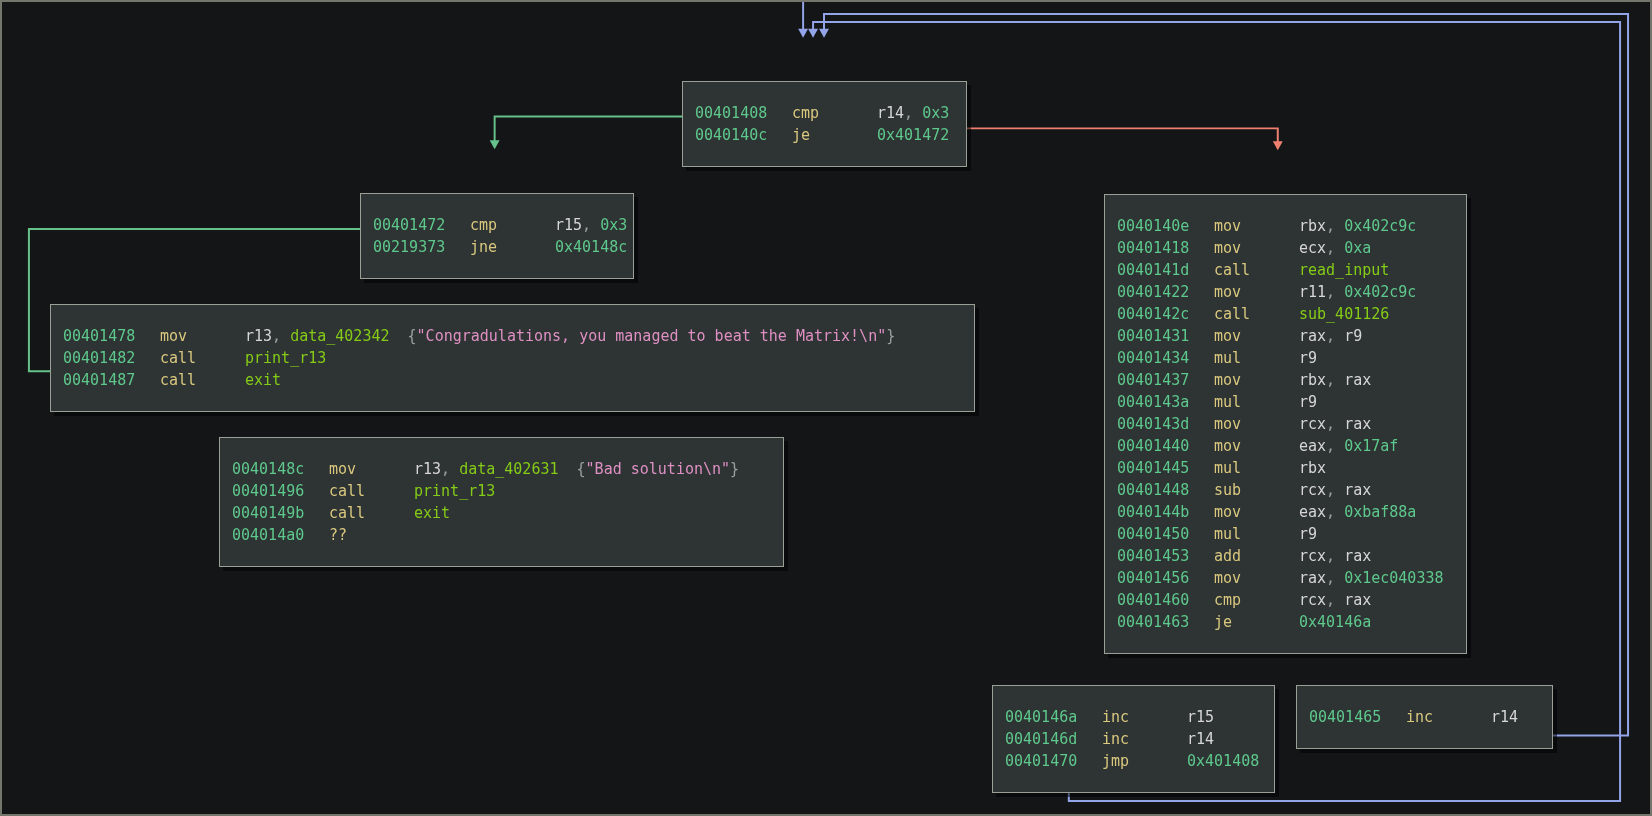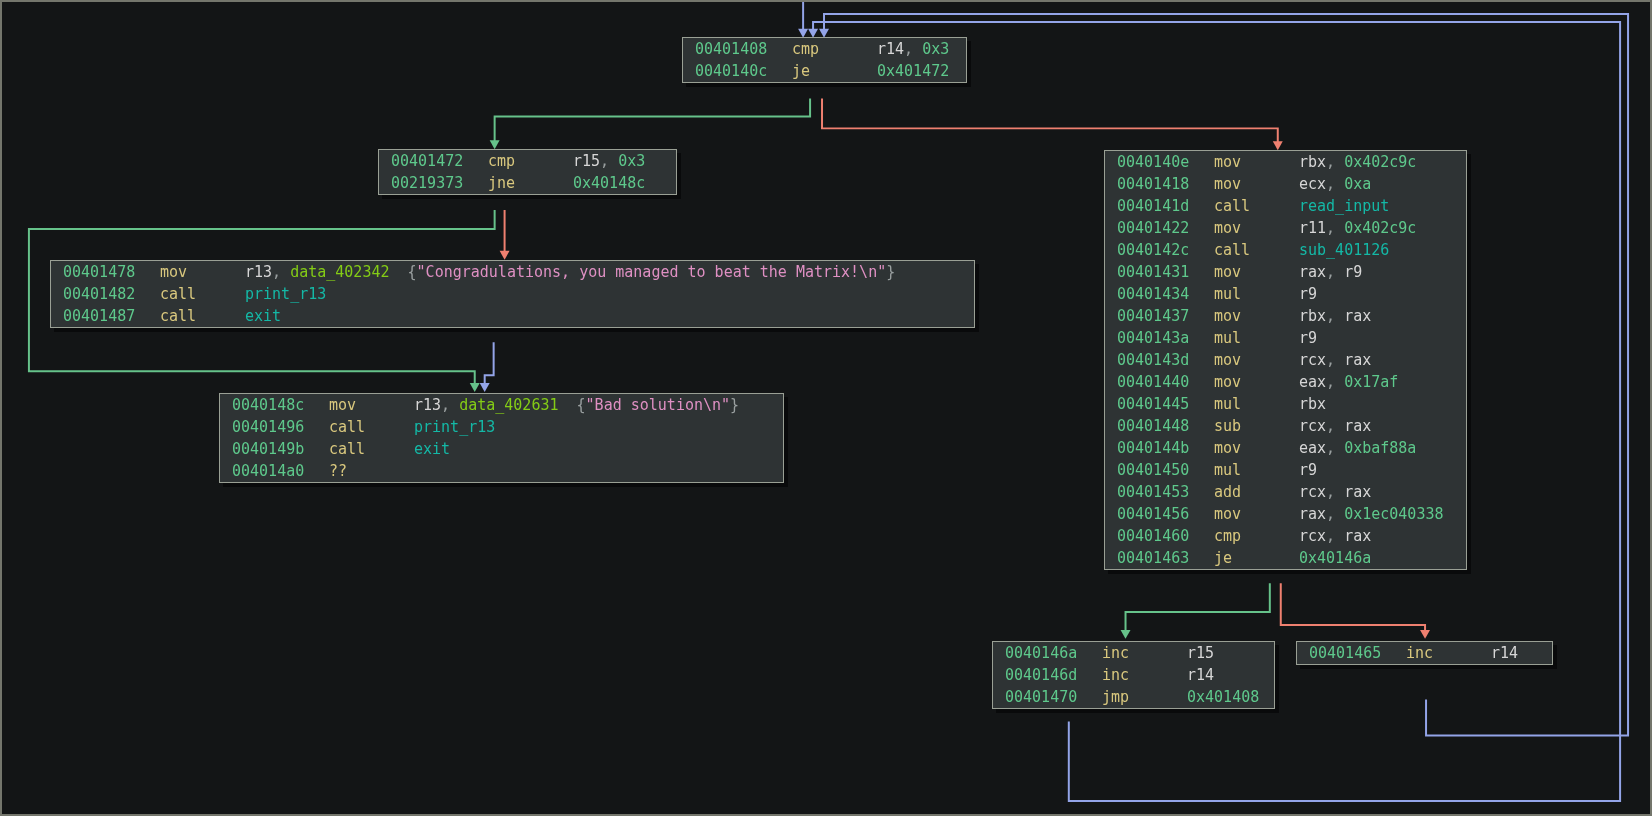--- a/index.html
+++ b/index.html
@@ -7,29 +7,29 @@
     position:relative;width:1652px;height:816px;box-sizing:border-box;
     background:#131516;border:2px solid #74766c;overflow:hidden;
     font-family:"DejaVu Sans Mono", monospace;
   }
   .edge-layer{position:absolute;left:0;top:0;width:100%;height:100%;}
   .blocks-layer{position:absolute;left:0;top:0;width:100%;height:100%;}
   .block{
     position:absolute;box-sizing:border-box;
     background:#2e3334;border:1px solid #9aa095;
     box-shadow:4px 4px 0 rgba(0,0,0,0.5);
-    padding:0 12px;font-size:15px;line-height:22px;white-space:pre;
+    padding:20px 12px;font-size:15px;line-height:22px;white-space:pre;margin-top:44px;
   }
   .row{height:22px;}
   .addr{display:inline-block;width:97px;color:#5ec98c;}
   .mn{display:inline-block;width:85px;color:#d9c87e;}
   .t-reg{color:#d6d6d6;}
   .t-num{color:#5ec98c;}
   .t-data{color:#84cc16;}
-  .t-fn{color:#14b8a6;}
+  .t-fn{color:#84cc16;}
   .t-str{color:#df90c3;}
   .t-pun{color:#9aa0a0;}
 </style>
 </head>
 <body>
 
 <div class="canvas">
   <svg class="edge-layer" width="1652" height="816" viewBox="0 0 1652 816" id="edge-svg">
       <g>
         <polyline points="803,0 803,33" fill="none" stroke="#93a4e8" stroke-width="2"></polyline>
@@ -67,20 +67,20 @@
         <polyline points="1272,584 1272,613 1127,613 1127,637" fill="none" stroke="#66c28a" stroke-width="2"></polyline>
         <polygon points="1122,631 1132,631 1127,640" fill="#66c28a"></polygon>
       </g>
       <g>
         <polyline points="1283,584 1283,626 1428,626 1428,637" fill="none" stroke="#ef8070" stroke-width="2"></polyline>
         <polygon points="1423,631 1433,631 1428,640" fill="#ef8070"></polygon>
       </g>
     </svg>
   <div class="blocks-layer" id="blocks-root">
       <div class="block" style="left: 680px; top: 35px; width: 285px;"><div class="row"><span class="addr">00401408</span><span class="mn">cmp</span><span class="t-reg">r14</span><span class="t-pun">, </span><span class="t-num">0x3</span></div><div class="row"><span class="addr">0040140c</span><span class="mn">je</span><span class="t-num">0x401472</span></div></div>
-      <div class="block" style="left: 376px; top: 147px; width: 299px;"><div class="row"><span class="addr">00401472</span><span class="mn">cmp</span><span class="t-reg">r15</span><span class="t-pun">, </span><span class="t-num">0x3</span></div><div class="row"><span class="addr">00219373</span><span class="mn">jne</span><span class="t-num">0x40148c</span></div></div>
+      <div class="block" style="left: 358px; top: 147px; width: 274px;"><div class="row"><span class="addr">00401472</span><span class="mn">cmp</span><span class="t-reg">r15</span><span class="t-pun">, </span><span class="t-num">0x3</span></div><div class="row"><span class="addr">00219373</span><span class="mn">jne</span><span class="t-num">0x40148c</span></div></div>
       <div class="block" style="left: 48px; top: 258px; width: 925px;"><div class="row"><span class="addr">00401478</span><span class="mn">mov</span><span class="t-reg">r13</span><span class="t-pun">, </span><span class="t-data">data_402342</span><span class="t-pun">  {</span><span class="t-str">"Congradulations, you managed to beat the Matrix!\n"</span><span class="t-pun">}</span></div><div class="row"><span class="addr">00401482</span><span class="mn">call</span><span class="t-fn">print_r13</span></div><div class="row"><span class="addr">00401487</span><span class="mn">call</span><span class="t-fn">exit</span></div></div>
       <div class="block" style="left: 217px; top: 391px; width: 565px;"><div class="row"><span class="addr">0040148c</span><span class="mn">mov</span><span class="t-reg">r13</span><span class="t-pun">, </span><span class="t-data">data_402631</span><span class="t-pun">  {</span><span class="t-str">"Bad solution\n"</span><span class="t-pun">}</span></div><div class="row"><span class="addr">00401496</span><span class="mn">call</span><span class="t-fn">print_r13</span></div><div class="row"><span class="addr">0040149b</span><span class="mn">call</span><span class="t-fn">exit</span></div><div class="row"><span class="addr">004014a0</span><span class="mn">??</span></div></div>
       <div class="block" style="left: 1102px; top: 148px; width: 363px;"><div class="row"><span class="addr">0040140e</span><span class="mn">mov</span><span class="t-reg">rbx</span><span class="t-pun">, </span><span class="t-num">0x402c9c</span></div><div class="row"><span class="addr">00401418</span><span class="mn">mov</span><span class="t-reg">ecx</span><span class="t-pun">, </span><span class="t-num">0xa</span></div><div class="row"><span class="addr">0040141d</span><span class="mn">call</span><span class="t-fn">read_input</span></div><div class="row"><span class="addr">00401422</span><span class="mn">mov</span><span class="t-reg">r11</span><span class="t-pun">, </span><span class="t-num">0x402c9c</span></div><div class="row"><span class="addr">0040142c</span><span class="mn">call</span><span class="t-fn">sub_401126</span></div><div class="row"><span class="addr">00401431</span><span class="mn">mov</span><span class="t-reg">rax</span><span class="t-pun">, </span><span class="t-reg">r9</span></div><div class="row"><span class="addr">00401434</span><span class="mn">mul</span><span class="t-reg">r9</span></div><div class="row"><span class="addr">00401437</span><span class="mn">mov</span><span class="t-reg">rbx</span><span class="t-pun">, </span><span class="t-reg">rax</span></div><div class="row"><span class="addr">0040143a</span><span class="mn">mul</span><span class="t-reg">r9</span></div><div class="row"><span class="addr">0040143d</span><span class="mn">mov</span><span class="t-reg">rcx</span><span class="t-pun">, </span><span class="t-reg">rax</span></div><div class="row"><span class="addr">00401440</span><span class="mn">mov</span><span class="t-reg">eax</span><span class="t-pun">, </span><span class="t-num">0x17af</span></div><div class="row"><span class="addr">00401445</span><span class="mn">mul</span><span class="t-reg">rbx</span></div><div class="row"><span class="addr">00401448</span><span class="mn">sub</span><span class="t-reg">rcx</span><span class="t-pun">, </span><span class="t-reg">rax</span></div><div class="row"><span class="addr">0040144b</span><span class="mn">mov</span><span class="t-reg">eax</span><span class="t-pun">, </span><span class="t-num">0xbaf88a</span></div><div class="row"><span class="addr">00401450</span><span class="mn">mul</span><span class="t-reg">r9</span></div><div class="row"><span class="addr">00401453</span><span class="mn">add</span><span class="t-reg">rcx</span><span class="t-pun">, </span><span class="t-reg">rax</span></div><div class="row"><span class="addr">00401456</span><span class="mn">mov</span><span class="t-reg">rax</span><span class="t-pun">, </span><span class="t-num">0x1ec040338</span></div><div class="row"><span class="addr">00401460</span><span class="mn">cmp</span><span class="t-reg">rcx</span><span class="t-pun">, </span><span class="t-reg">rax</span></div><div class="row"><span class="addr">00401463</span><span class="mn">je</span><span class="t-num">0x40146a</span></div></div>
       <div class="block" style="left: 990px; top: 639px; width: 283px;"><div class="row"><span class="addr">0040146a</span><span class="mn">inc</span><span class="t-reg">r15</span></div><div class="row"><span class="addr">0040146d</span><span class="mn">inc</span><span class="t-reg">r14</span></div><div class="row"><span class="addr">00401470</span><span class="mn">jmp</span><span class="t-num">0x401408</span></div></div>
       <div class="block" style="left: 1294px; top: 639px; width: 257px;"><div class="row"><span class="addr">00401465</span><span class="mn">inc</span><span class="t-reg">r14</span></div></div>
     </div>
 </div>
 
 </body></html>

